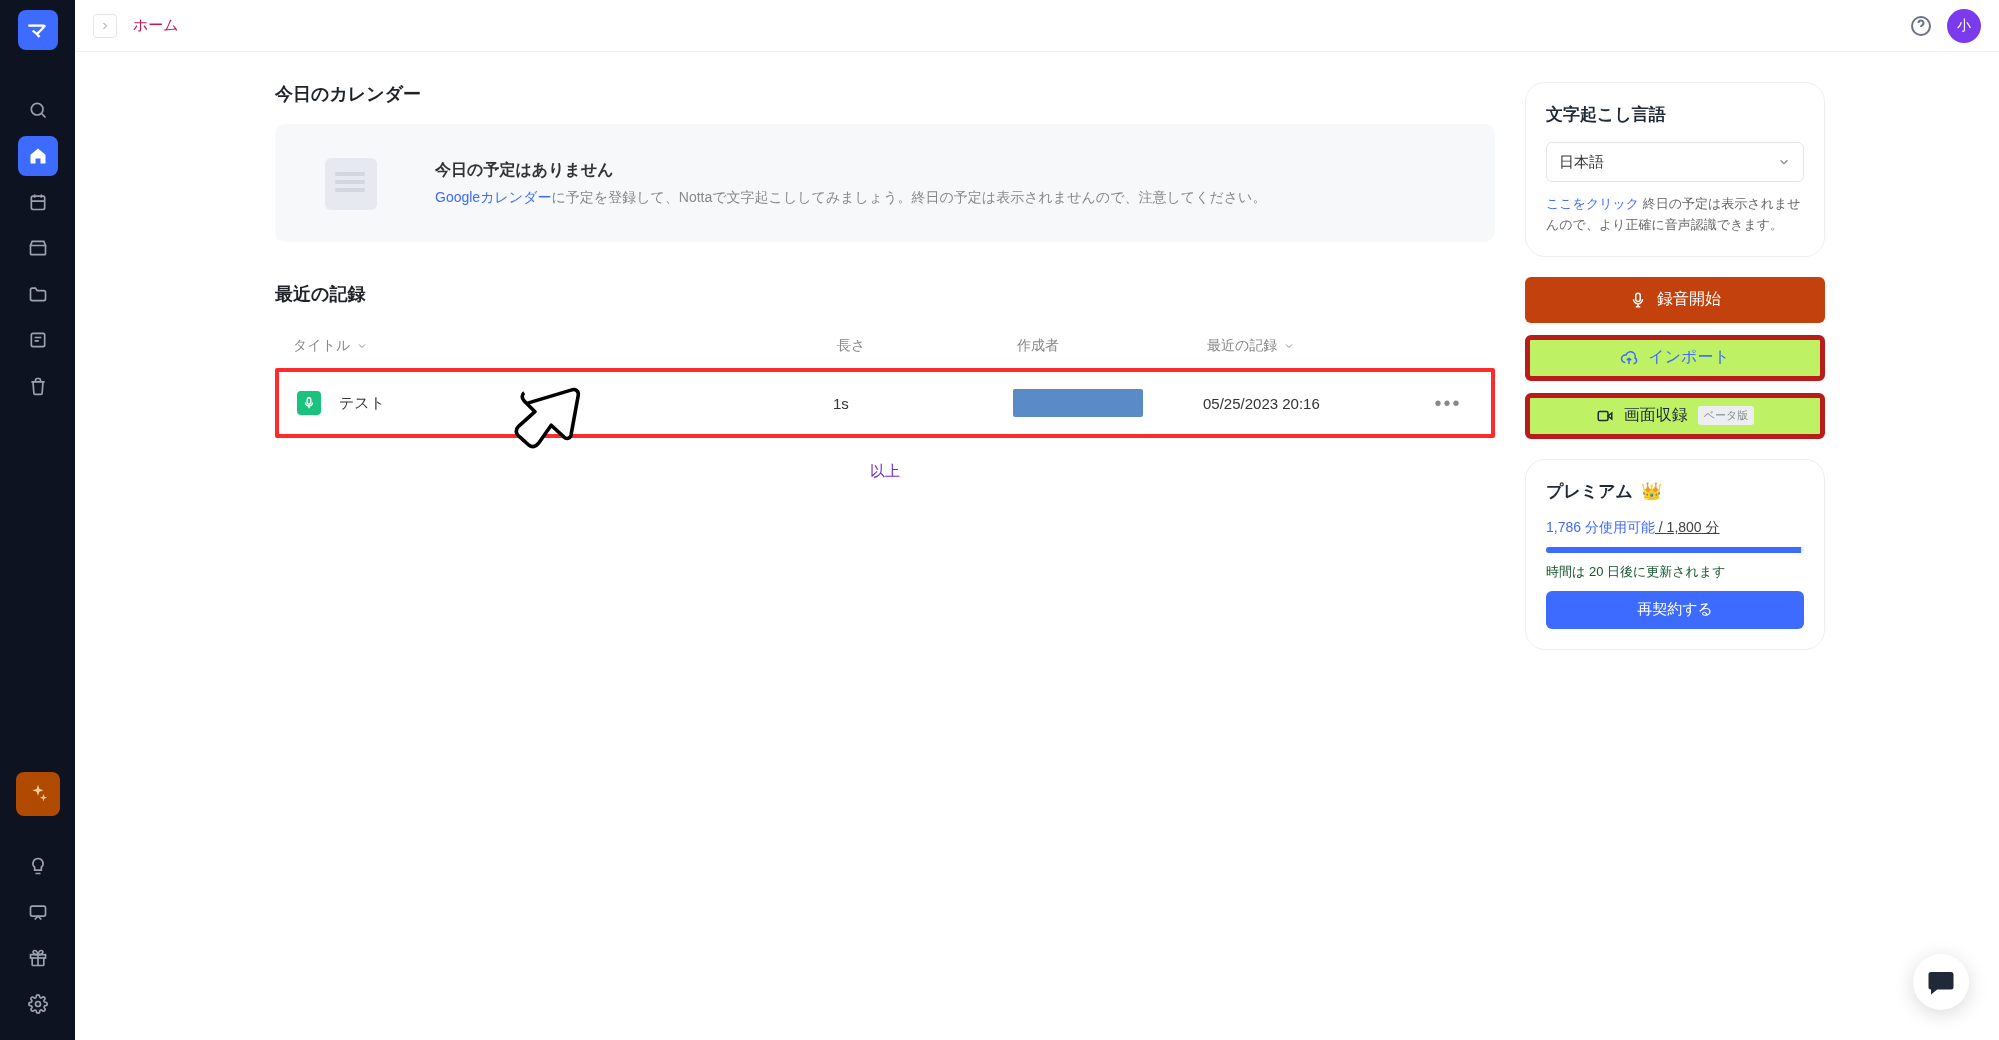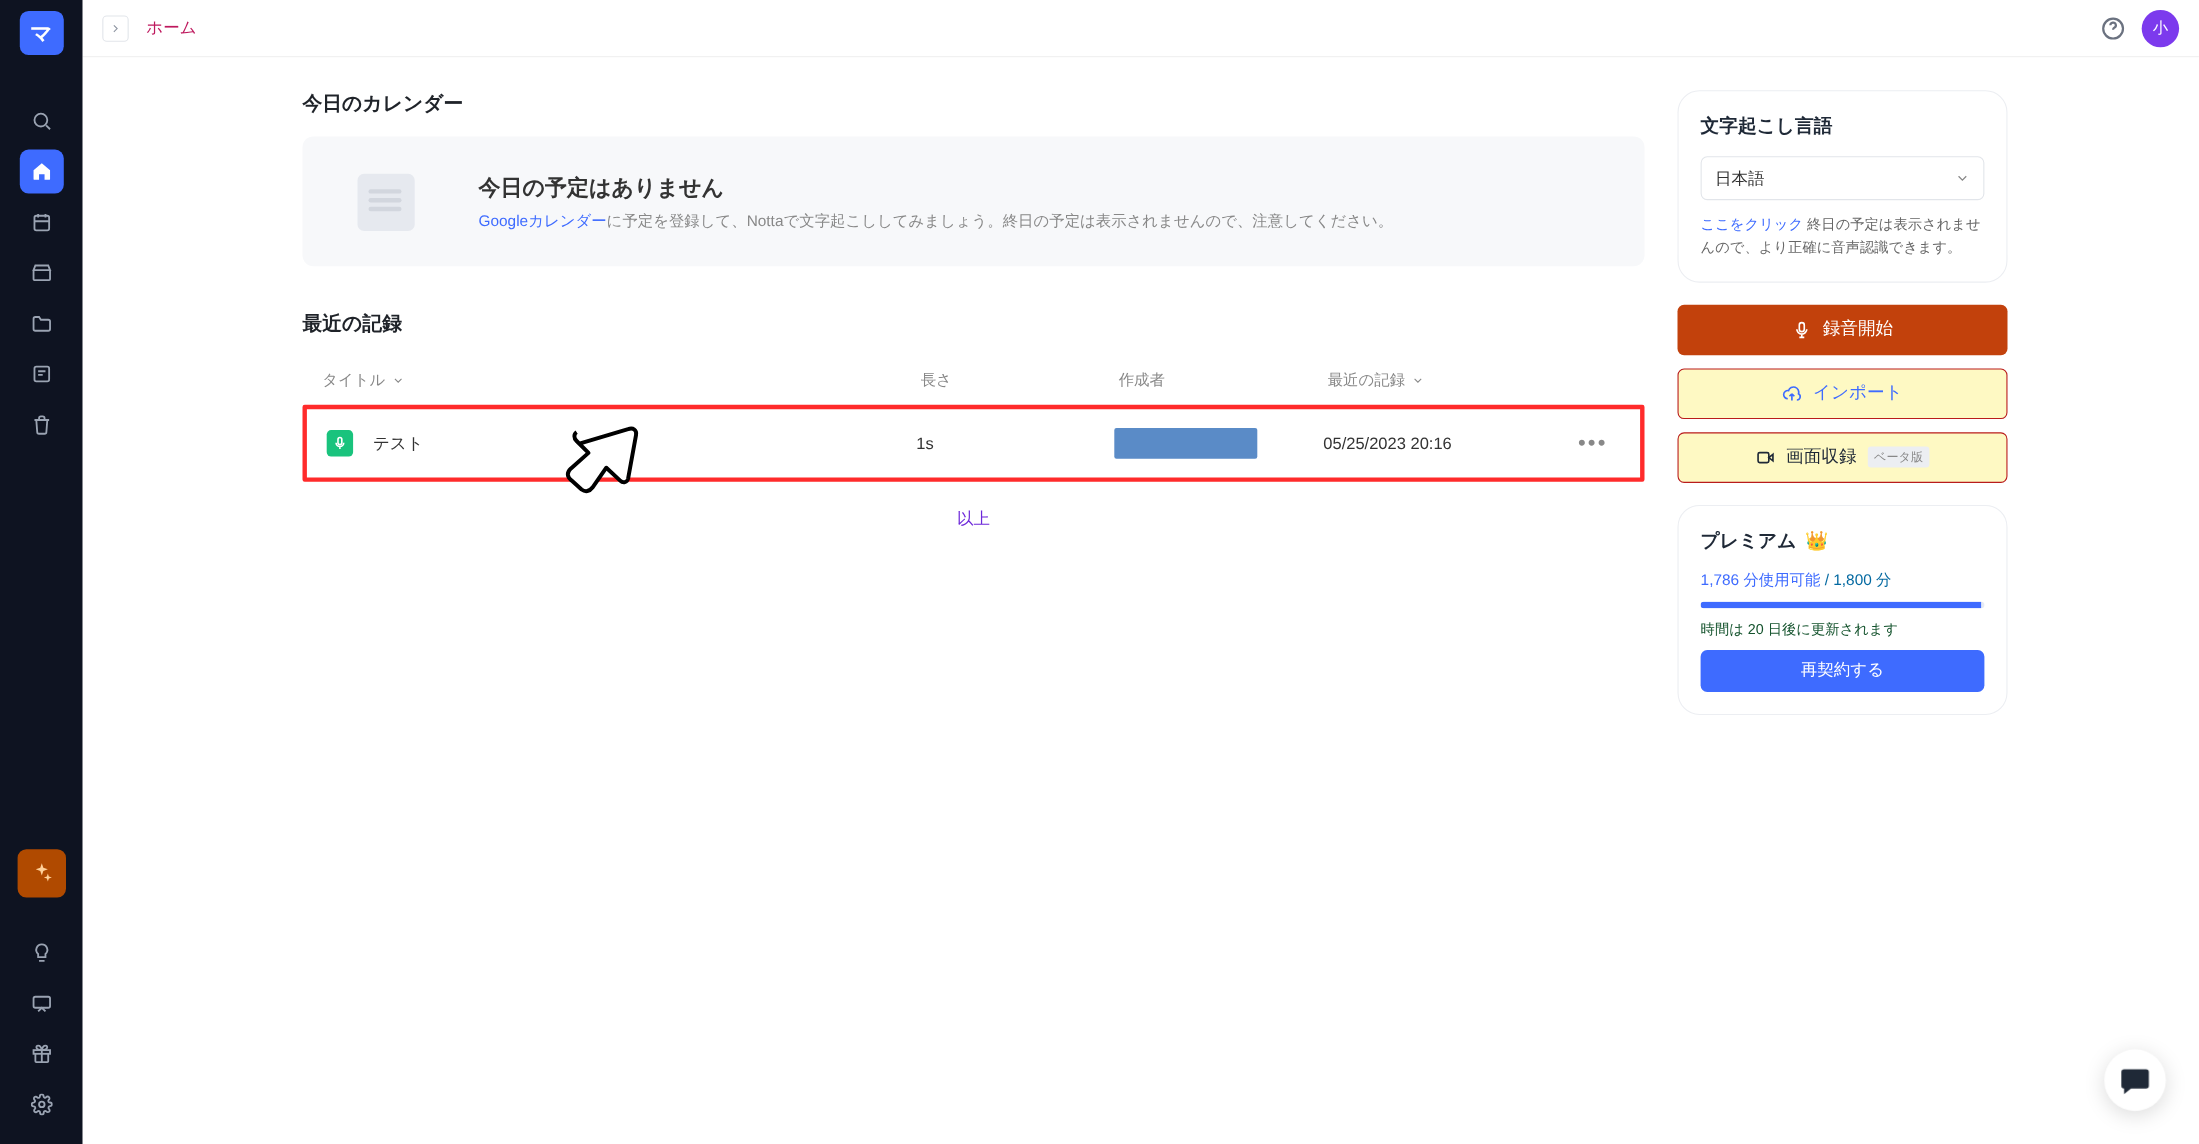--- a/index.html
+++ b/index.html
@@ -24,21 +24,21 @@
 
 .content { flex: 1; display: flex; padding: 30px 40px 20px 200px; gap: 30px; overflow: auto; }
 .center { flex: 1; max-width: 1220px; }
 .right { width: 300px; flex-shrink: 0; }
 
 .section-title { font-size: 18px; font-weight: 700; margin-bottom: 18px; color: #1f2329; }
 .calendar-card { background: #f7f8fa; border-radius: 10px; padding: 24px 30px; display: flex; align-items: center; gap: 40px; margin-bottom: 40px; }
 .cal-illust { width: 90px; height: 70px; position: relative; }
 .cal-illust .paper { width: 52px; height: 52px; background: #e6e9ef; border-radius: 6px; position: absolute; left: 20px; top: 10px; }
 .cal-illust .paper::before { content: ""; position: absolute; left: 10px; top: 14px; width: 30px; height: 4px; background: #d2d6de; border-radius: 2px; box-shadow: 0 8px 0 #d2d6de, 0 16px 0 #d2d6de; }
-.cal-text-title { font-size: 20px; font-weight: 600; margin-bottom: 8px; color: #333; }
+.cal-text-title { font-size: 16px; font-weight: 600; margin-bottom: 8px; color: #333; }
 .cal-text-body { font-size: 14px; color: #888; }
 .cal-text-body a { color: #3e6bff; text-decoration: none; }
 
 .table-header, .table-row { display: flex; align-items: center; padding: 0 18px; }
 .table-header { height: 44px; font-size: 14px; color: #888; }
 .col-title { flex: 1.8; display: flex; align-items: center; gap: 6px; }
 .col-len { width: 180px; }
 .col-author { width: 190px; }
 .col-date { width: 220px; display: flex; align-items: center; gap: 6px; }
 .col-actions { width: 50px; text-align: center; }
@@ -53,31 +53,31 @@
 .pointer svg { width: 100%; height: 100%; }
 
 .end-marker { text-align: center; color: #6d28d9; font-size: 15px; margin-top: 24px; }
 
 .panel { border: 1px solid #eceef2; border-radius: 20px; padding: 20px; margin-bottom: 20px; }
 .panel-title { font-size: 17px; font-weight: 700; margin-bottom: 16px; }
 .lang-select { width: 100%; height: 40px; border: 1px solid #e2e5ea; border-radius: 6px; padding: 0 12px; display: flex; align-items: center; justify-content: space-between; font-size: 15px; color: #333; cursor: pointer; margin-bottom: 12px; }
 .lang-hint { font-size: 13px; color: #666; line-height: 1.6; }
 .lang-hint a { color: #3e6bff; text-decoration: none; }
 
-.action-btn { width: 100%; height: 46px; border-radius: 6px; display: flex; align-items: center; justify-content: center; gap: 10px; font-size: 16px; cursor: pointer; margin-bottom: 12px; border: 1px solid #b91c1c; background: #fef9c3; }
+.action-btn { width: 100%; height: 46px; border-radius: 6px; display: flex; align-items: center; justify-content: center; gap: 10px; font-size: 16px; cursor: pointer; margin-bottom: 12px; border: 5px solid #b91c1c; background: #bef264; }
 .action-btn.primary { background: #c2410c; color: #fff; border: none; }
 .action-btn.link-blue { color: #3e6bff; }
 .action-btn svg { width: 18px; height: 18px; }
 .beta-badge { background: #eceef2; color: #888; font-size: 11px; padding: 2px 6px; border-radius: 3px; }
 .actions-group { margin-bottom: 20px; }
 
 .premium-title { display: flex; align-items: center; gap: 8px; }
 .crown { color: #f59e0b; }
 .usage-text { font-size: 14px; color: #3e6bff; margin-bottom: 10px; }
-.usage-text .total { color: #0369a1; }
+.usage-text .total { color: #404040; text-decoration: underline; }
 .progress { width: 100%; height: 6px; background: #e5eaf5; border-radius: 3px; overflow: hidden; margin-bottom: 10px; }
 .progress-fill { height: 100%; background: #3e6bff; width: 99%; }
 .renew-text { font-size: 13px; color: #14532d; margin-bottom: 10px; }
 .renew-btn { width: 100%; height: 38px; background: #3e6bff; color: #fff; border-radius: 6px; display: flex; align-items: center; justify-content: center; font-size: 15px; cursor: pointer; }
 
 .chat-bubble { position: fixed; right: 30px; bottom: 30px; width: 56px; height: 56px; background: #fff; border-radius: 50%; box-shadow: 0 4px 20px rgba(0,0,0,0.15); display: flex; align-items: center; justify-content: center; cursor: pointer; }
 .chat-bubble svg { width: 30px; height: 30px; }
 </style>
 </head>
 <body>

